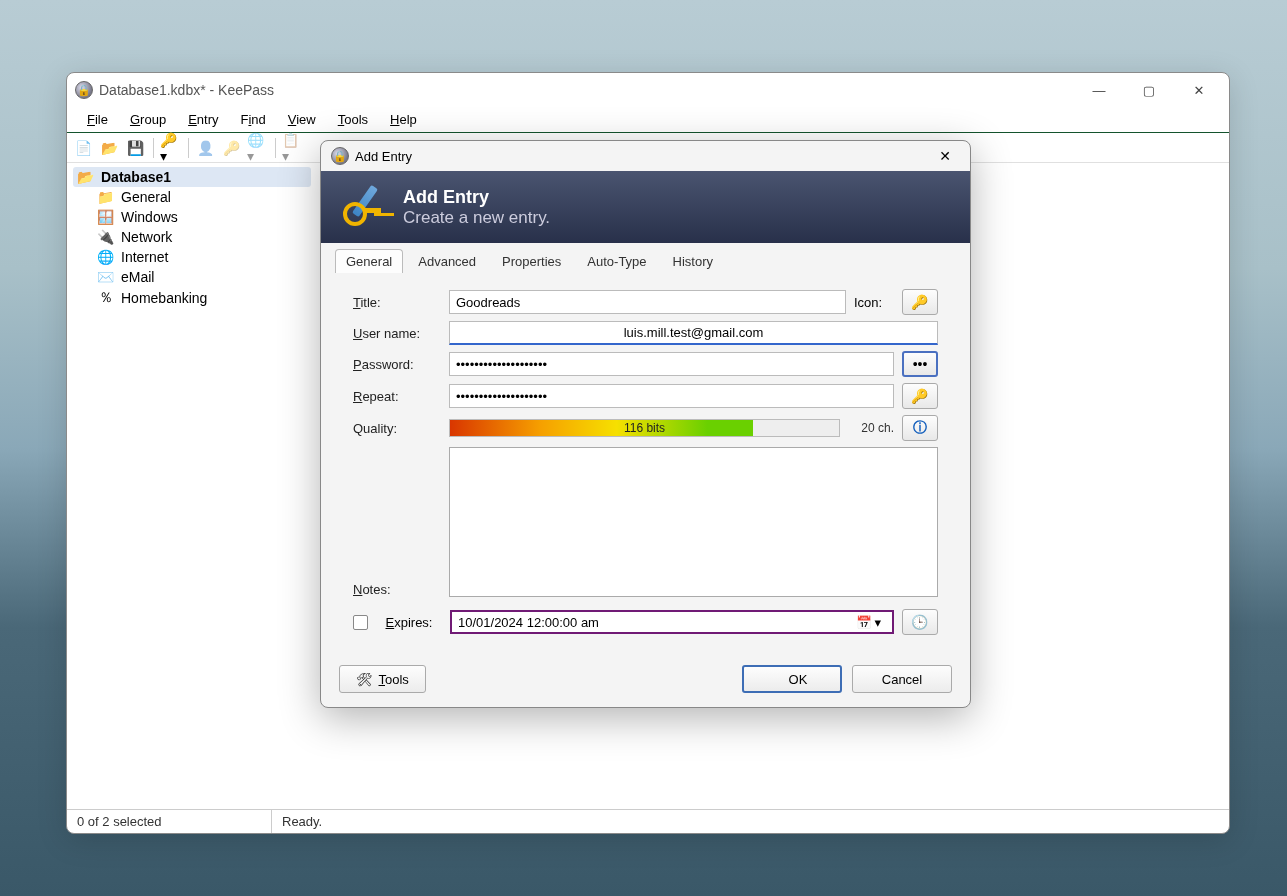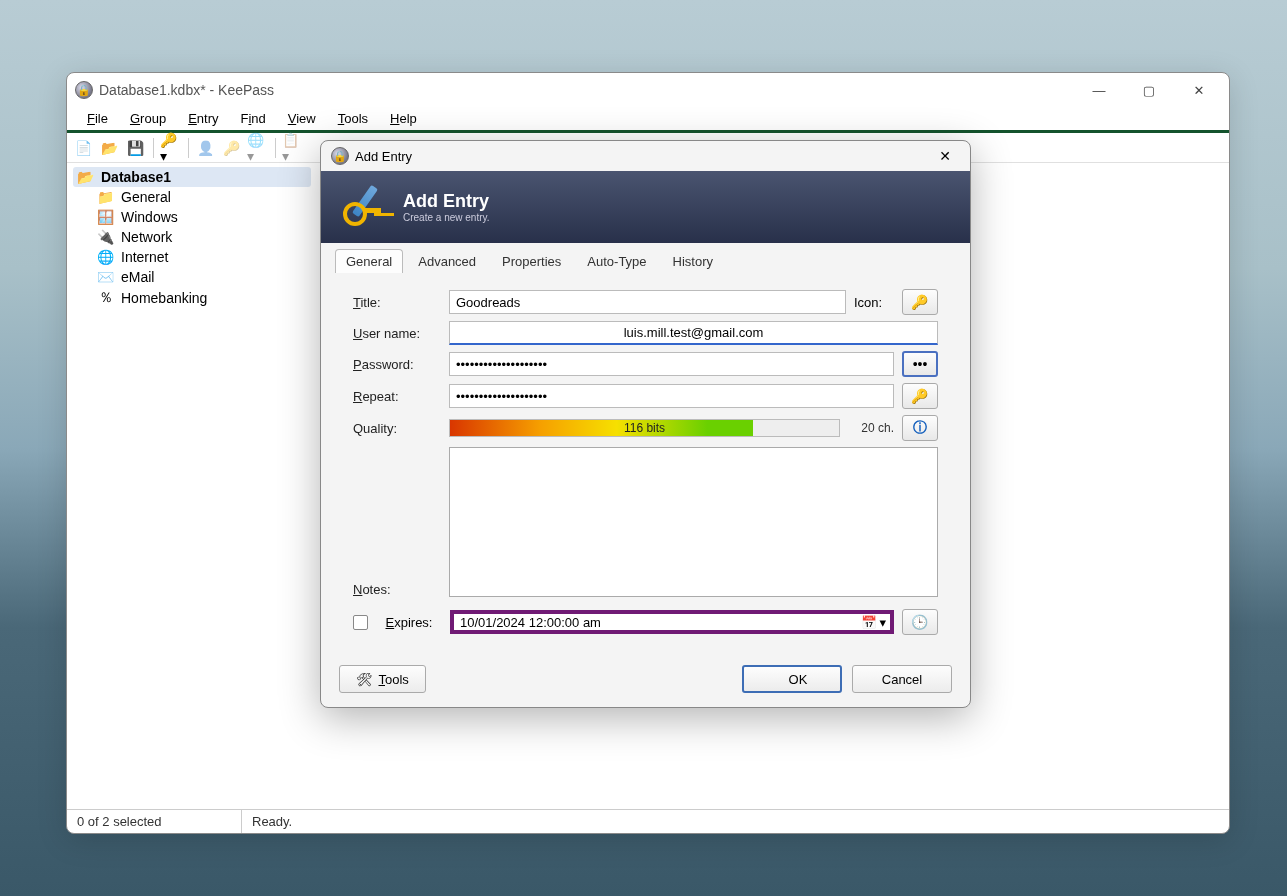--- a/index.html
+++ b/index.html
@@ -44,21 +44,21 @@
     border: 1px solid #666;
     display: flex; align-items: center; justify-content: center;
     font-size: 11px; color: #334;
   }
   .menubar {
     height: 26px;
     display: flex;
     align-items: center;
     padding: 0 10px;
     gap: 2px;
-    border-bottom: 3px solid #14532d;
+    border-bottom: 1px solid #14532d;
   }
   .menu-item {
     padding: 3px 10px;
     cursor: default;
   }
   .menu-item u { text-decoration: underline; }
   .toolbar {
     height: 30px;
     display: flex;
     align-items: center;
@@ -97,21 +97,21 @@
     border-top: 1px solid #ccc;
     display: flex;
     align-items: center;
     font-size: 13px;
     color: #333;
   }
   .status-cell {
     padding: 0 10px; height: 100%; display:flex; align-items:center;
     border-right: 1px solid #ccc;
   }
-  .status-cell:first-child { width: 175px; }
+  .status-cell:first-child { width: 205px; }
   
   .dialog {
     position: absolute;
     left: 320px; top: 140px;
     width: 651px;
     background: #f4f4f4;
     border: 1px solid #888;
     border-radius: 8px;
     box-shadow: 0 10px 40px rgba(0,0,0,0.3);
   }
@@ -150,21 +150,21 @@
   }
   .dlg-header-icon .key::before{
     content:""; position:absolute; left:0; top:2px; width:16px; height:16px;
     border: 4px solid #f0b400; border-radius:50%;
   }
   .dlg-header-icon .key::after{
     content:""; position:absolute; left:20px; top:8px; width:18px; height:5px;
     background:#f0b400; box-shadow: 14px 4px 0 -1px #f0b400, 10px 4px 0 -1px #f0b400;
   }
   .dlg-header-title { font-size: 18px; font-weight: bold; }
-  .dlg-header-sub { font-size: 10px; color: #ccd; }
+  .dlg-header-sub { font-size: 17px; color: #ccd; }
   .dlg-tabs {
     display: flex; align-items: flex-end;
     padding: 6px 14px 0 14px;
     gap: 4px;
     background: #f4f4f4;
     font-size: 13px;
   }
   .dlg-tab {
     padding: 4px 10px;
     border: 1px solid transparent;
@@ -237,24 +237,24 @@
   .notes-area {
     flex: 1; height: 150px;
     border: 1px solid #aaa;
     background: #fff;
     resize: none;
     font-family: inherit; font-size: 13px;
   }
   .expires-row { margin-top: 12px; text-align: center; }
   .expires-input {
     flex: 1; height: 24px;
-    border: 4px solid #701a75;
+    border: 2px solid #701a75;
     background: #fff;
     display:flex; align-items:center;
-    padding: 0 4px 0 6px;
+    padding: 0 11px 0 6px;
     font-size: 13px;
   }
   .expires-input .cal-drop {
     margin-left: auto; display:flex; align-items:center; gap:2px;
   }
   .dlg-footer {
     display:flex; align-items:center;
     padding: 10px 18px 14px 18px;
     gap: 10px;
   }

